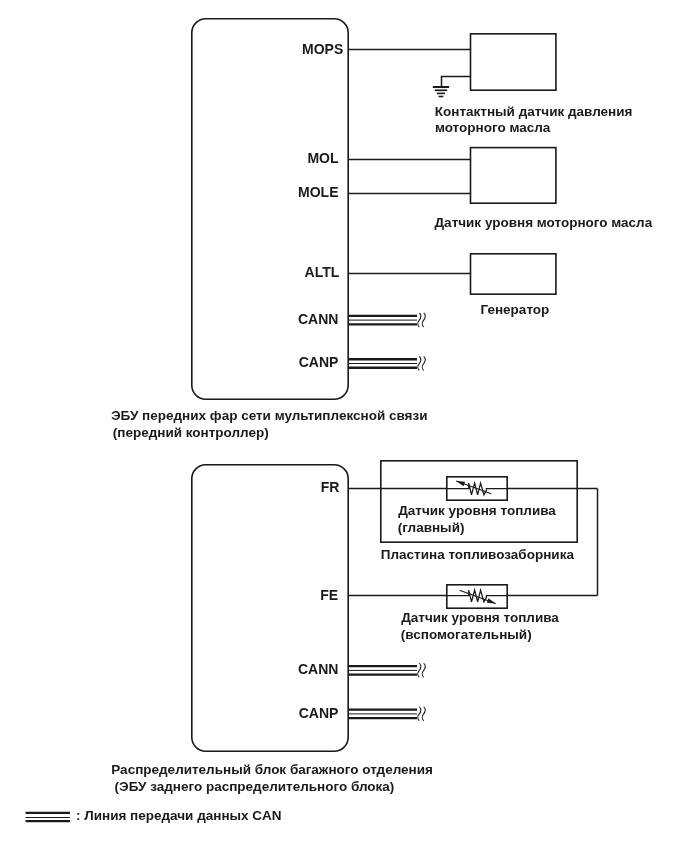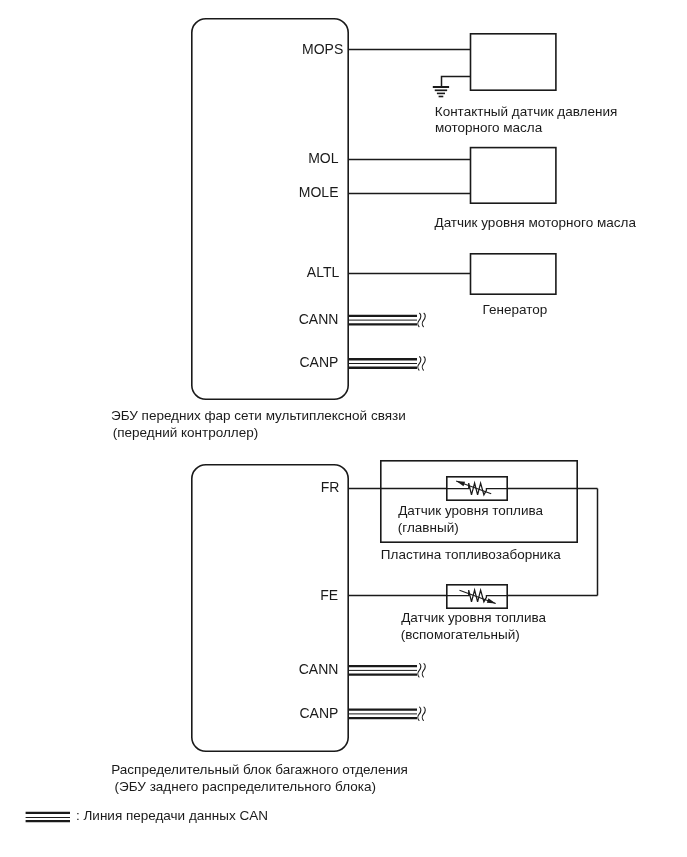--- a/index.html
+++ b/index.html
@@ -1,18 +1,18 @@
 <!DOCTYPE html>
 <html><head>
 <meta charset="utf-8">
 <title>Wiring Diagram</title>
 <style>
   html,body{margin:0;padding:0;background:#ffffff;}
   body{width:687px;height:857px;font-family:"Liberation Sans",sans-serif;color:#1a1a1a;}
-  #root{position:relative;width:687px;height:857px;overflow:hidden;background:#ffffff;}
+  #root{position:relative;width:687px;height:857px;overflow:hidden;background:#ffffff;font-weight:bold;}
   svg.diagram{position:absolute;left:0;top:0;width:687px;height:857px;display:block;}
   text.txt{fill:#1a1a1a;font-family:"Liberation Sans",sans-serif;}
   svg.diagram{will-change:transform;}
 </style>
 </head>
 <body>
 
 <div id="root">
 <svg class="diagram" viewBox="0 0 687 857" xmlns="http://www.w3.org/2000/svg">
   <g>

